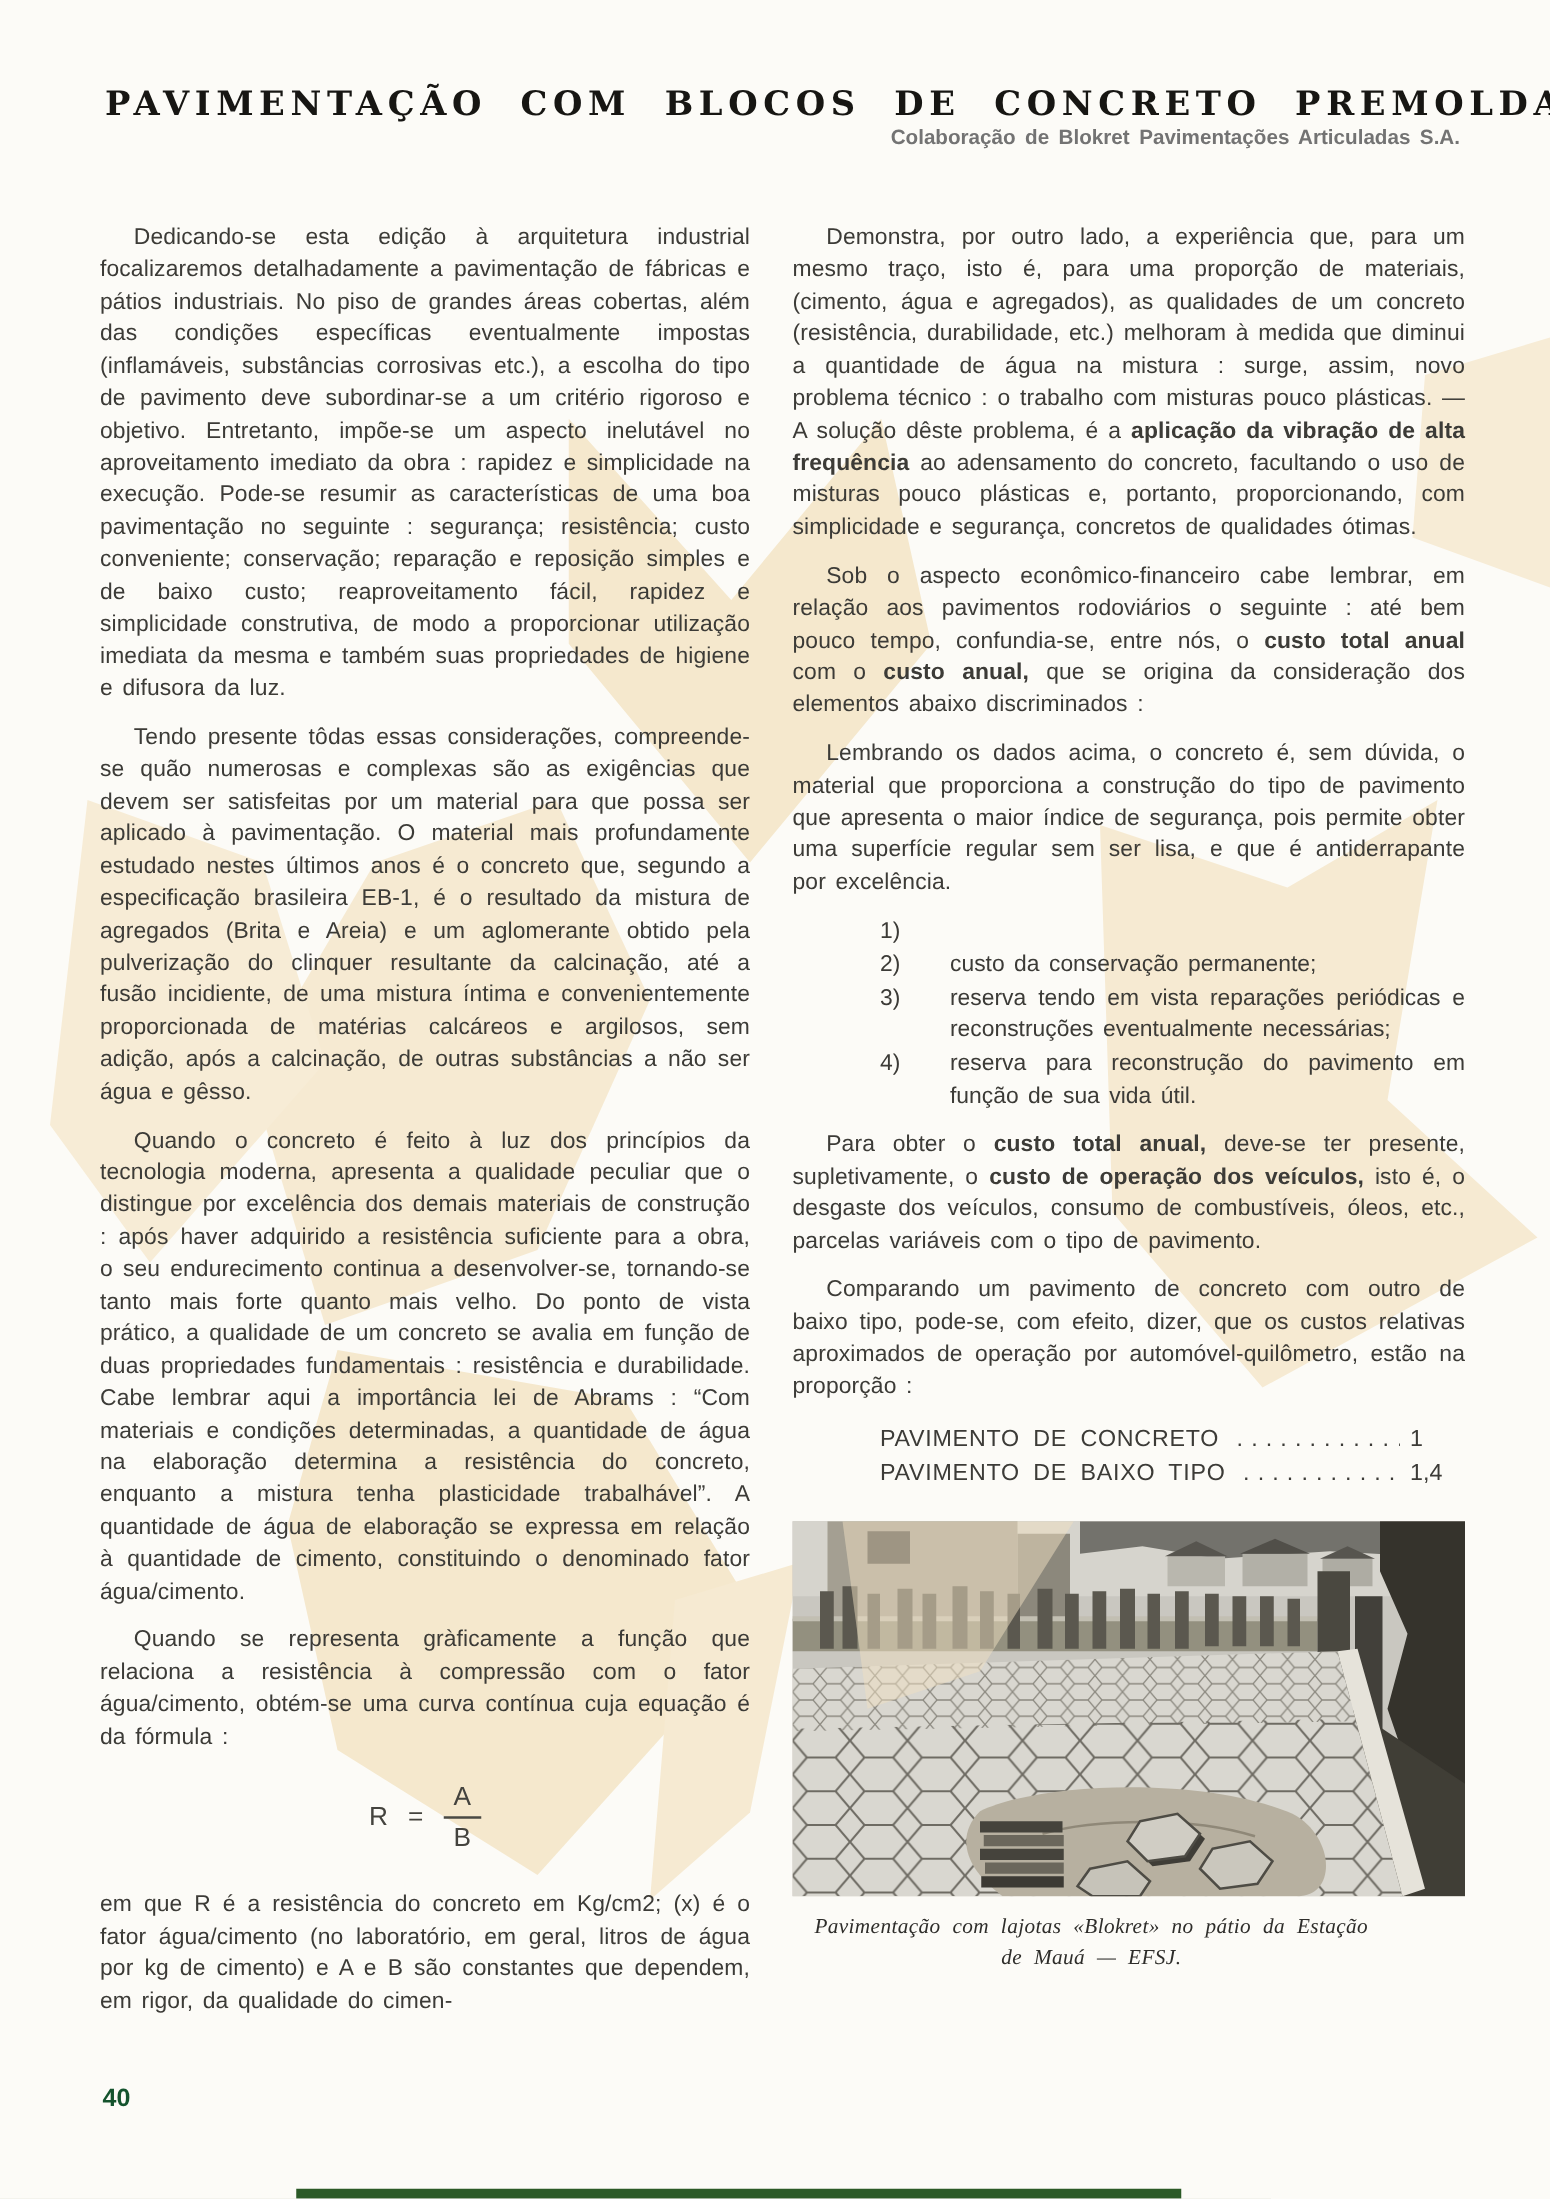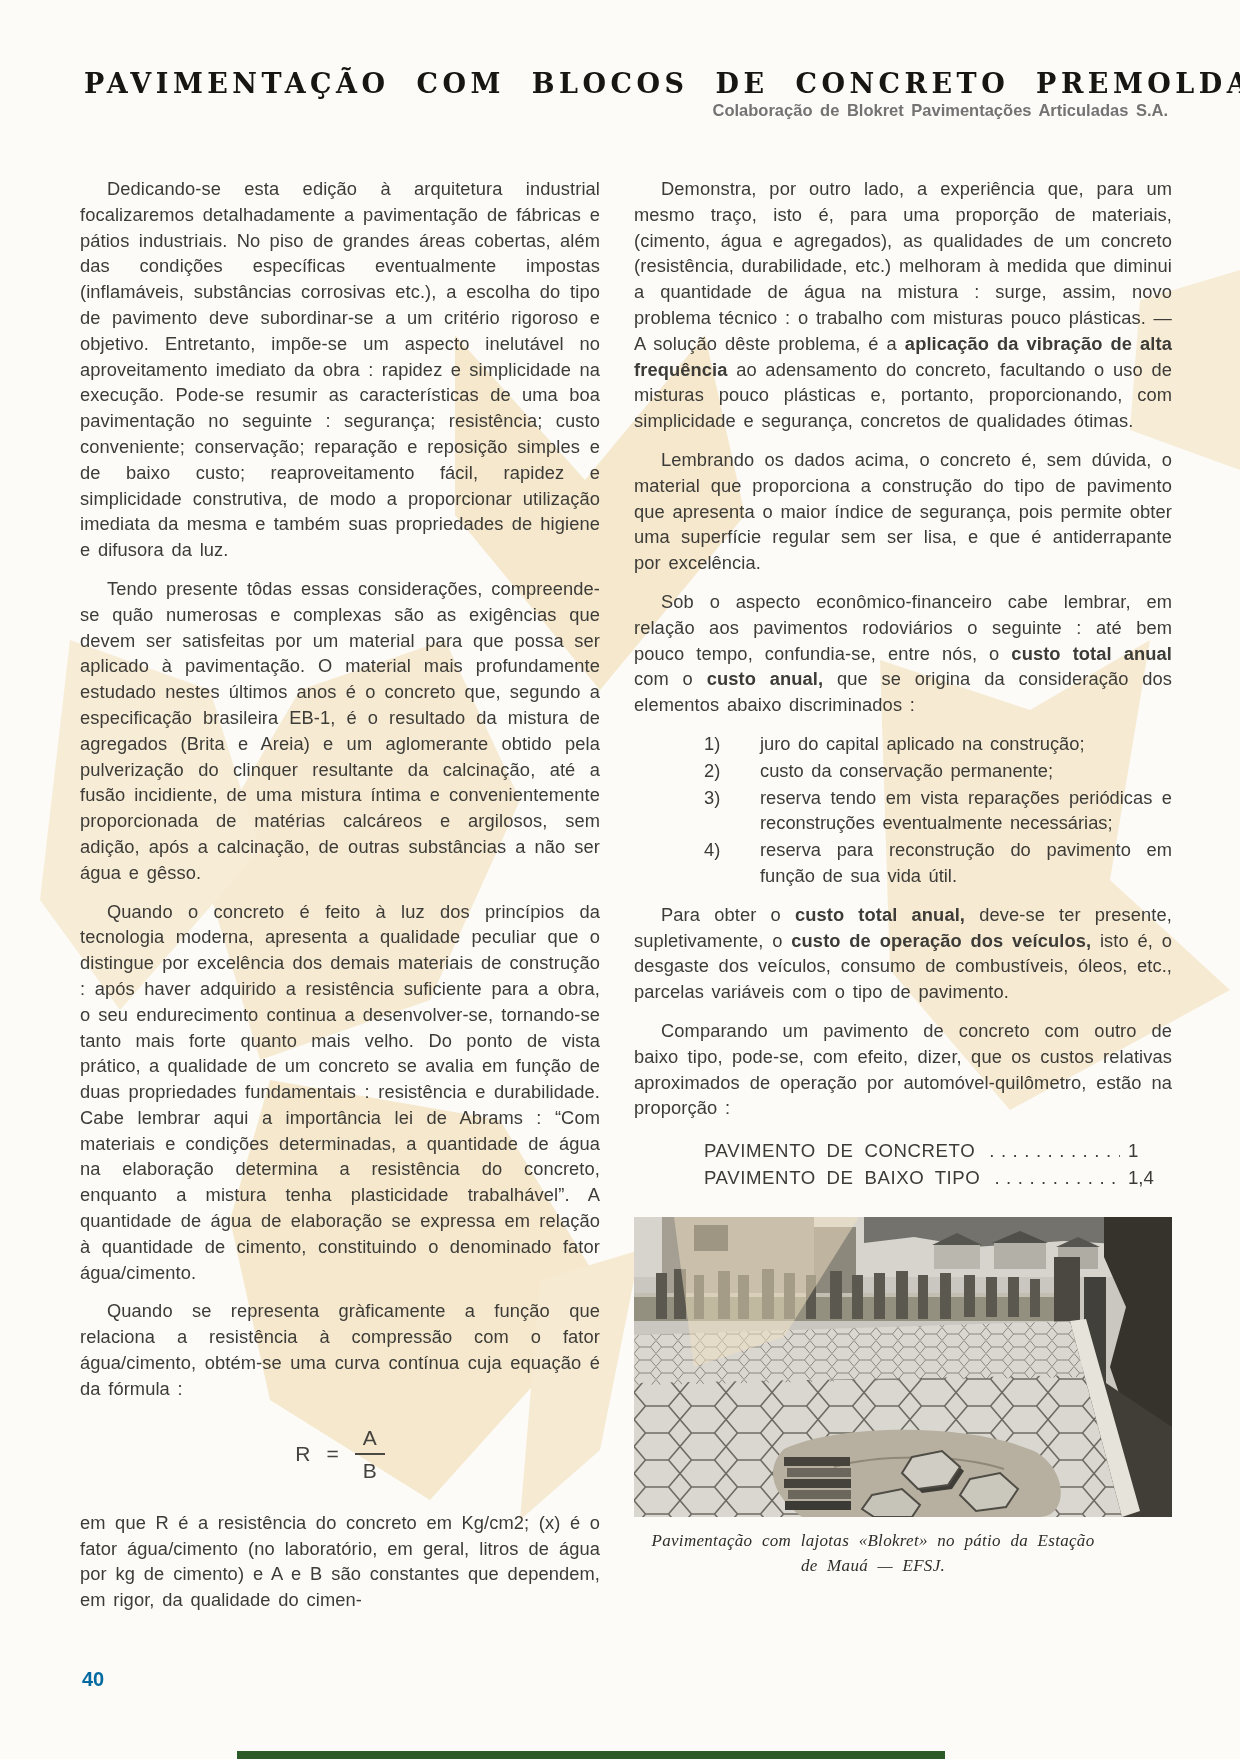--- a/index.html
+++ b/index.html
@@ -28,21 +28,21 @@
   .li .litext{flex:1;text-align:justify;word-spacing:2.5px;}
   .cmp{margin:16px 0 0 70px;}
   .cmp-row{display:flex;align-items:baseline;font-size:18.6px;line-height:27px;}
   .cmp-label{letter-spacing:0.6px;word-spacing:5px;white-space:nowrap;}
   .cmp-dots{flex:1;overflow:hidden;white-space:nowrap;letter-spacing:6.5px;margin:0 8px 0 14px;}
   .cmp-val{flex:none;width:44px;text-align:left;}
   .photo-fig{margin:26px 0 0 0;width:478px;}
   .photo-fig svg{display:block;width:538px;height:300px;background:#c9c7c0;}
   .photo-cap{font-family:"Liberation Serif",serif;font-style:italic;font-size:17px;line-height:1.45;
         text-align:center;margin-top:12px;color:#2e2d2a;letter-spacing:0.3px;word-spacing:5px;}
-  .pageno{position:absolute;left:82px;top:1668px;z-index:1;font-size:20px;font-weight:bold;color:#0369a1;}
+  .pageno{position:absolute;left:82px;top:1668px;z-index:1;font-size:20px;font-weight:bold;color:#14532d;}
   .bottom-bar{position:absolute;left:237px;bottom:0;width:708px;height:8px;background:#2b5a27;z-index:1;}
 </style>
 </head>
 <body>
 
 <div class="page">
 
   <svg class="wm" viewBox="0 0 1240 1759" preserveAspectRatio="none" aria-hidden="true">
     <polygon points="455,335 585,480 705,335 745,515 600,690 455,515" fill="#f5e8cd"></polygon>
     <polygon points="300,690 445,640 520,800 430,1000 260,1060 200,860" fill="#f6ead2"></polygon>
@@ -72,27 +72,26 @@
           <span class="bar"></span>
           <span>B</span>
         </span>
       </div>
 
       <p class="para noindent"><span>em que R é a resistência do concreto em Kg/cm2; (x) é o fator água/cimento (no laboratório, em geral, litros de água por kg de cimento) e A e B são constantes que dependem, em rigor, da qualidade do cimen-</span></p>
     </div>
 
     <div class="colR">
       <p class="para"><span>Demonstra, por outro lado, a experiência que, para um mesmo traço, isto é, para uma proporção de materiais, (cimento, água e agregados), as qualidades de um concreto (resistência, durabilidade, etc.) melhoram à medida que diminui a quantidade de água na mistura : surge, assim, novo problema técnico : o trabalho com misturas pouco plásticas. — A solução dêste problema, é a </span><span class="b">aplicação da vibração de alta frequência</span><span> ao adensamento do concreto, facultando o uso de misturas pouco plásticas e, portanto, proporcionando, com simplicidade e segurança, concretos de qualidades ótimas.</span></p>
+      <p class="para"><span>Sob o aspecto econômico-financeiro cabe lembrar, em relação aos pavimentos rodoviários o seguinte : até bem pouco tempo, confundia-se, entre nós, o </span><span class="b">custo total anual</span><span> com o </span><span class="b">custo anual,</span><span> que se origina da consideração dos elementos abaixo discriminados :</span></p>
       <p class="para"><span>Lembrando os dados acima, o concreto é, sem dúvida, o material que proporciona a construção do tipo de pavimento que apresenta o maior índice de segurança, pois permite obter uma superfície regular sem ser lisa, e que é antiderrapante por excelência.</span></p>
-      <p class="para"><span>Sob o aspecto econômico-financeiro cabe lembrar, em relação aos pavimentos rodoviários o seguinte : até bem pouco tempo, confundia-se, entre nós, o </span><span class="b">custo total anual</span><span> com o </span><span class="b">custo anual,</span><span> que se origina da consideração dos elementos abaixo discriminados :</span></p>
 
       <div class="olist">
         <div class="li">
           <span class="num">1)</span>
-          <span class="litext">juro do capital aplicado na construção;</span>
         </div>
         <div class="li">
           <span class="num">2)</span>
           <span class="litext">custo da conservação permanente;</span>
         </div>
         <div class="li">
           <span class="num">3)</span>
           <span class="litext">reserva tendo em vista reparações periódicas e reconstruções eventualmente necessárias;</span>
         </div>
         <div class="li">

